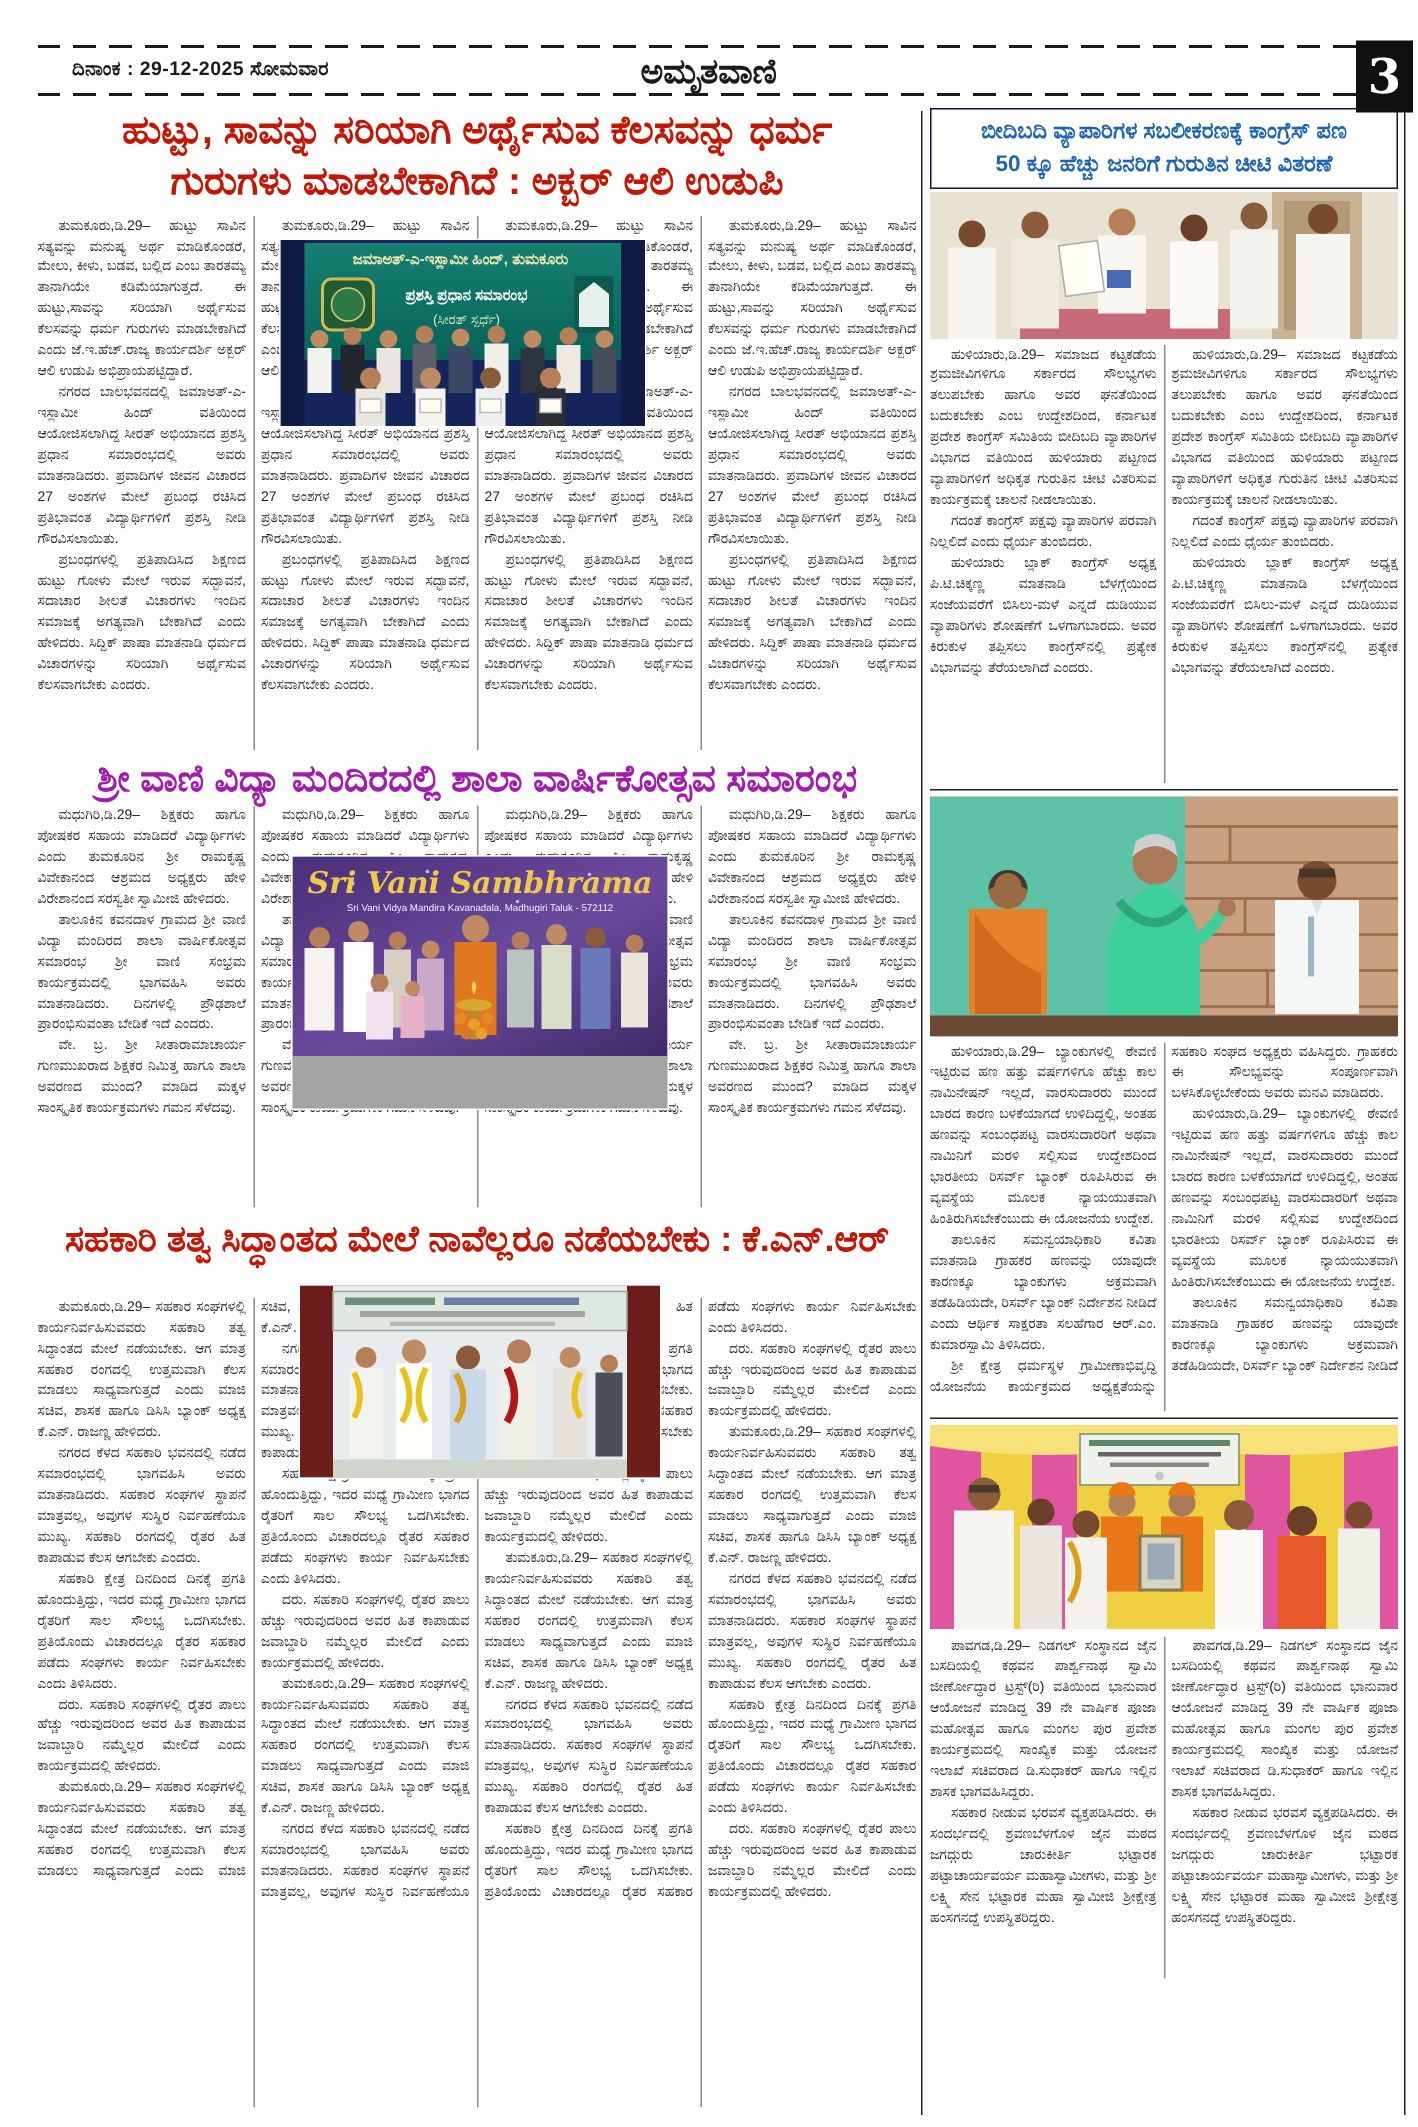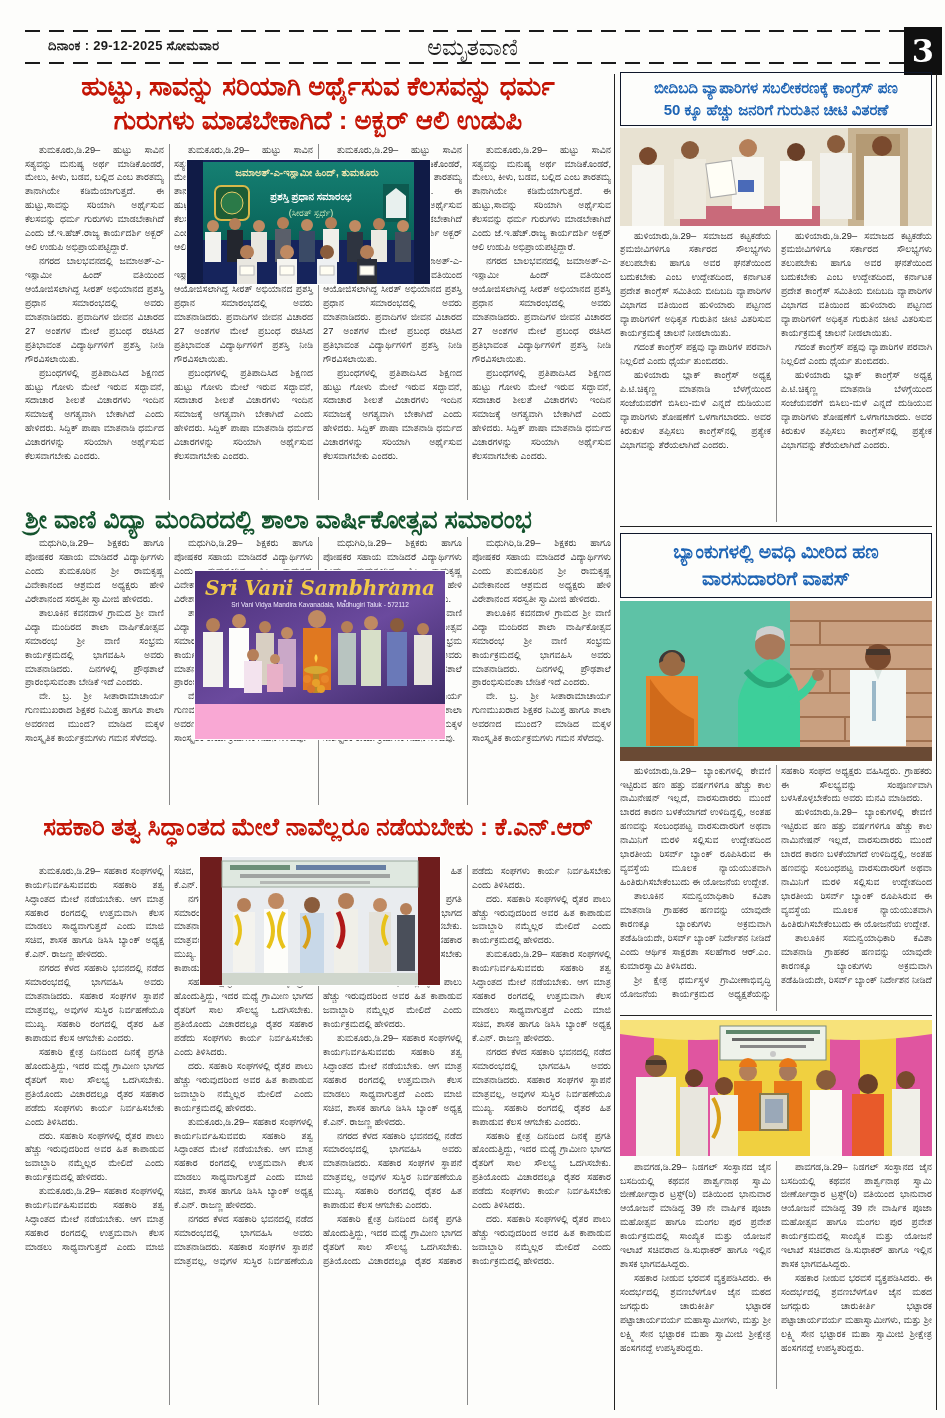--- a/index.html
+++ b/index.html
@@ -2,42 +2,42 @@
 <html><head>
 <meta charset="utf-8">
 <style>
   html,body{margin:0;padding:0;}
   body{width:945px;height:1418px;position:relative;background:#fdfdfb;
        font-family:"Liberation Sans",sans-serif;color:#1a1a1a;overflow:hidden;}
   .dash{position:absolute;height:2px;left:25px;right:10px;
         background:repeating-linear-gradient(90deg,#1a1a1a 0 15px,transparent 15px 24px);}
   #dash-top{top:30px;} #dash-bottom{top:62px;}
   .hdr-date{position:absolute;left:48px;top:38px;font-size:13px;font-weight:bold;letter-spacing:.3px;}
-  .masthead{position:absolute;left:0;right:0;top:34px;text-align:center;font-size:23px;font-weight:normal;}
+  .masthead{position:absolute;left:0;right:0;top:34px;text-align:center;font-size:23px;font-weight:bold;}
   .pagenum{position:absolute;right:3px;top:27px;width:38px;height:48px;background:#101010;color:#fff;
            font-size:32px;font-weight:bold;display:flex;align-items:center;justify-content:center;
            font-family:"DejaVu Serif",serif;}
   .vrule{position:absolute;width:1px;background:#222;}
   .left-region{position:absolute;left:25px;top:66px;width:586px;}
   .right-region{position:absolute;left:620px;top:72px;width:312px;}
   .headline-red{color:#c41505;font-weight:bold;text-align:center;line-height:1.3;}
-  .headline-green{color:#14532d;font-weight:bold;}
+  .headline-green{color:#a21caf;font-weight:bold;text-align:center;}
   .hl-a1{font-size:26px;margin:4px 0 6px 0;}
   .hl-a3{font-size:25px;margin:6px 0 4px 0;line-height:1.1;}
   .hl-a5{font-size:24px;margin:8px 0 21px 0;line-height:1.15;}
   .hl-a6{color:#c41505;font-weight:bold;text-align:center;font-size:19px;margin:4px 0;line-height:1.2;}
   .blue-box{border:1px solid #0f172a;text-align:center;color:#1e64b4;font-weight:bold;
             padding:4px 2px;line-height:1.45;}
   .blue-box .l1{display:block;} .blue-box .l2{display:block;}
   .box-a2{font-size:15px;} .box-a4{font-size:19px;margin-top:6px;}
   .body-cols{column-gap:10px;column-rule:1px solid #8a8a8a;overflow:hidden;
              font-size:9.3px;line-height:1.5;text-align:justify;position:relative;}
   .cols4{column-count:4;} .cols2{column-count:2;}
   .para{margin:0;text-indent:14px;word-break:break-word;}
-  .photo{background:#f9a8d4;overflow:hidden;}
+  .photo{background:#a3a3a3;overflow:hidden;}
   .photo svg{display:block;}
   .overlay-photo{position:absolute;z-index:2;box-shadow:0 0 0 1px #fff;}
   .hr-sep{height:1px;background:#222;margin:4px 0;}
   .a-block{position:relative;}
 </style>
 </head>
 <body>
 
 <div class="dash" id="dash-top"></div>
 <div class="hdr-date">ದಿನಾಂಕ : 29-12-2025 ಸೋಮವಾರ</div>
@@ -377,24 +377,20 @@
         <p class="para">ಹುಳಿಯಾರು ಬ್ಲಾಕ್ ಕಾಂಗ್ರೆಸ್ ಅಧ್ಯಕ್ಷ ಪಿ.ಟಿ.ಚಿಕ್ಕಣ್ಣ ಮಾತನಾಡಿ ಬೆಳಗ್ಗೆಯಿಂದ ಸಂಜೆಯವರೆಗೆ ಬಿಸಿಲು-ಮಳೆ ಎನ್ನದೆ ದುಡಿಯುವ ವ್ಯಾಪಾರಿಗಳು ಶೋಷಣೆಗೆ ಒಳಗಾಗಬಾರದು. ಅವರ ಕಿರುಕುಳ ತಪ್ಪಿಸಲು ಕಾಂಗ್ರೆಸ್‌ನಲ್ಲಿ ಪ್ರತ್ಯೇಕ ವಿಭಾಗವನ್ನು ತೆರೆಯಲಾಗಿದೆ ಎಂದರು.</p>
         <p class="para">ಹುಳಿಯಾರು,ಡಿ.29– ಸಮಾಜದ ಕಟ್ಟಕಡೆಯ ಶ್ರಮಜೀವಿಗಳಿಗೂ ಸರ್ಕಾರದ ಸೌಲಭ್ಯಗಳು ತಲುಪಬೇಕು ಹಾಗೂ ಅವರ ಘನತೆಯಿಂದ ಬದುಕಬೇಕು ಎಂಬ ಉದ್ದೇಶದಿಂದ, ಕರ್ನಾಟಕ ಪ್ರದೇಶ ಕಾಂಗ್ರೆಸ್ ಸಮಿತಿಯ ಬೀದಿಬದಿ ವ್ಯಾಪಾರಿಗಳ ವಿಭಾಗದ ವತಿಯಿಂದ ಹುಳಿಯಾರು ಪಟ್ಟಣದ ವ್ಯಾಪಾರಿಗಳಿಗೆ ಅಧಿಕೃತ ಗುರುತಿನ ಚೀಟಿ ವಿತರಿಸುವ ಕಾರ್ಯಕ್ರಮಕ್ಕೆ ಚಾಲನೆ ನೀಡಲಾಯಿತು.</p>
         <p class="para">ಗದಂತೆ ಕಾಂಗ್ರೆಸ್ ಪಕ್ಷವು ವ್ಯಾಪಾರಿಗಳ ಪರವಾಗಿ ನಿಲ್ಲಲಿದೆ ಎಂದು ಧೈರ್ಯ ತುಂಬಿದರು.</p>
         <p class="para">ಹುಳಿಯಾರು ಬ್ಲಾಕ್ ಕಾಂಗ್ರೆಸ್ ಅಧ್ಯಕ್ಷ ಪಿ.ಟಿ.ಚಿಕ್ಕಣ್ಣ ಮಾತನಾಡಿ ಬೆಳಗ್ಗೆಯಿಂದ ಸಂಜೆಯವರೆಗೆ ಬಿಸಿಲು-ಮಳೆ ಎನ್ನದೆ ದುಡಿಯುವ ವ್ಯಾಪಾರಿಗಳು ಶೋಷಣೆಗೆ ಒಳಗಾಗಬಾರದು. ಅವರ ಕಿರುಕುಳ ತಪ್ಪಿಸಲು ಕಾಂಗ್ರೆಸ್‌ನಲ್ಲಿ ಪ್ರತ್ಯೇಕ ವಿಭಾಗವನ್ನು ತೆರೆಯಲಾಗಿದೆ ಎಂದರು.</p>
       </div>
   </div>
 
   <div class="hr-sep"></div>
 
   <div class="a-block">
-    <div class="blue-box box-a4">
-      <span class="l1">ಬ್ಯಾಂಕುಗಳಲ್ಲಿ ಅವಧಿ ಮೀರಿದ ಹಣ</span>
-      <span class="l2">ವಾರಸುದಾರರಿಗೆ ವಾಪಸ್</span>
-    </div>
 
     <div class="photo" style="width:312px;height:160px;margin-top:3px;">
       <svg width="312" height="160" viewBox="0 0 312 160">
         <rect width="312" height="160" fill="#5ec2a6"></rect>
         <rect x="170" y="0" width="142" height="160" fill="#c9a080"></rect>
         <g stroke="#a0704e" stroke-width="2">
           <line x1="170" y1="20" x2="312" y2="20"></line>
             <line x1="170" y1="44" x2="312" y2="44"></line>
           <line x1="170" y1="68" x2="312" y2="68"></line>
             <line x1="170" y1="92" x2="312" y2="92"></line>

